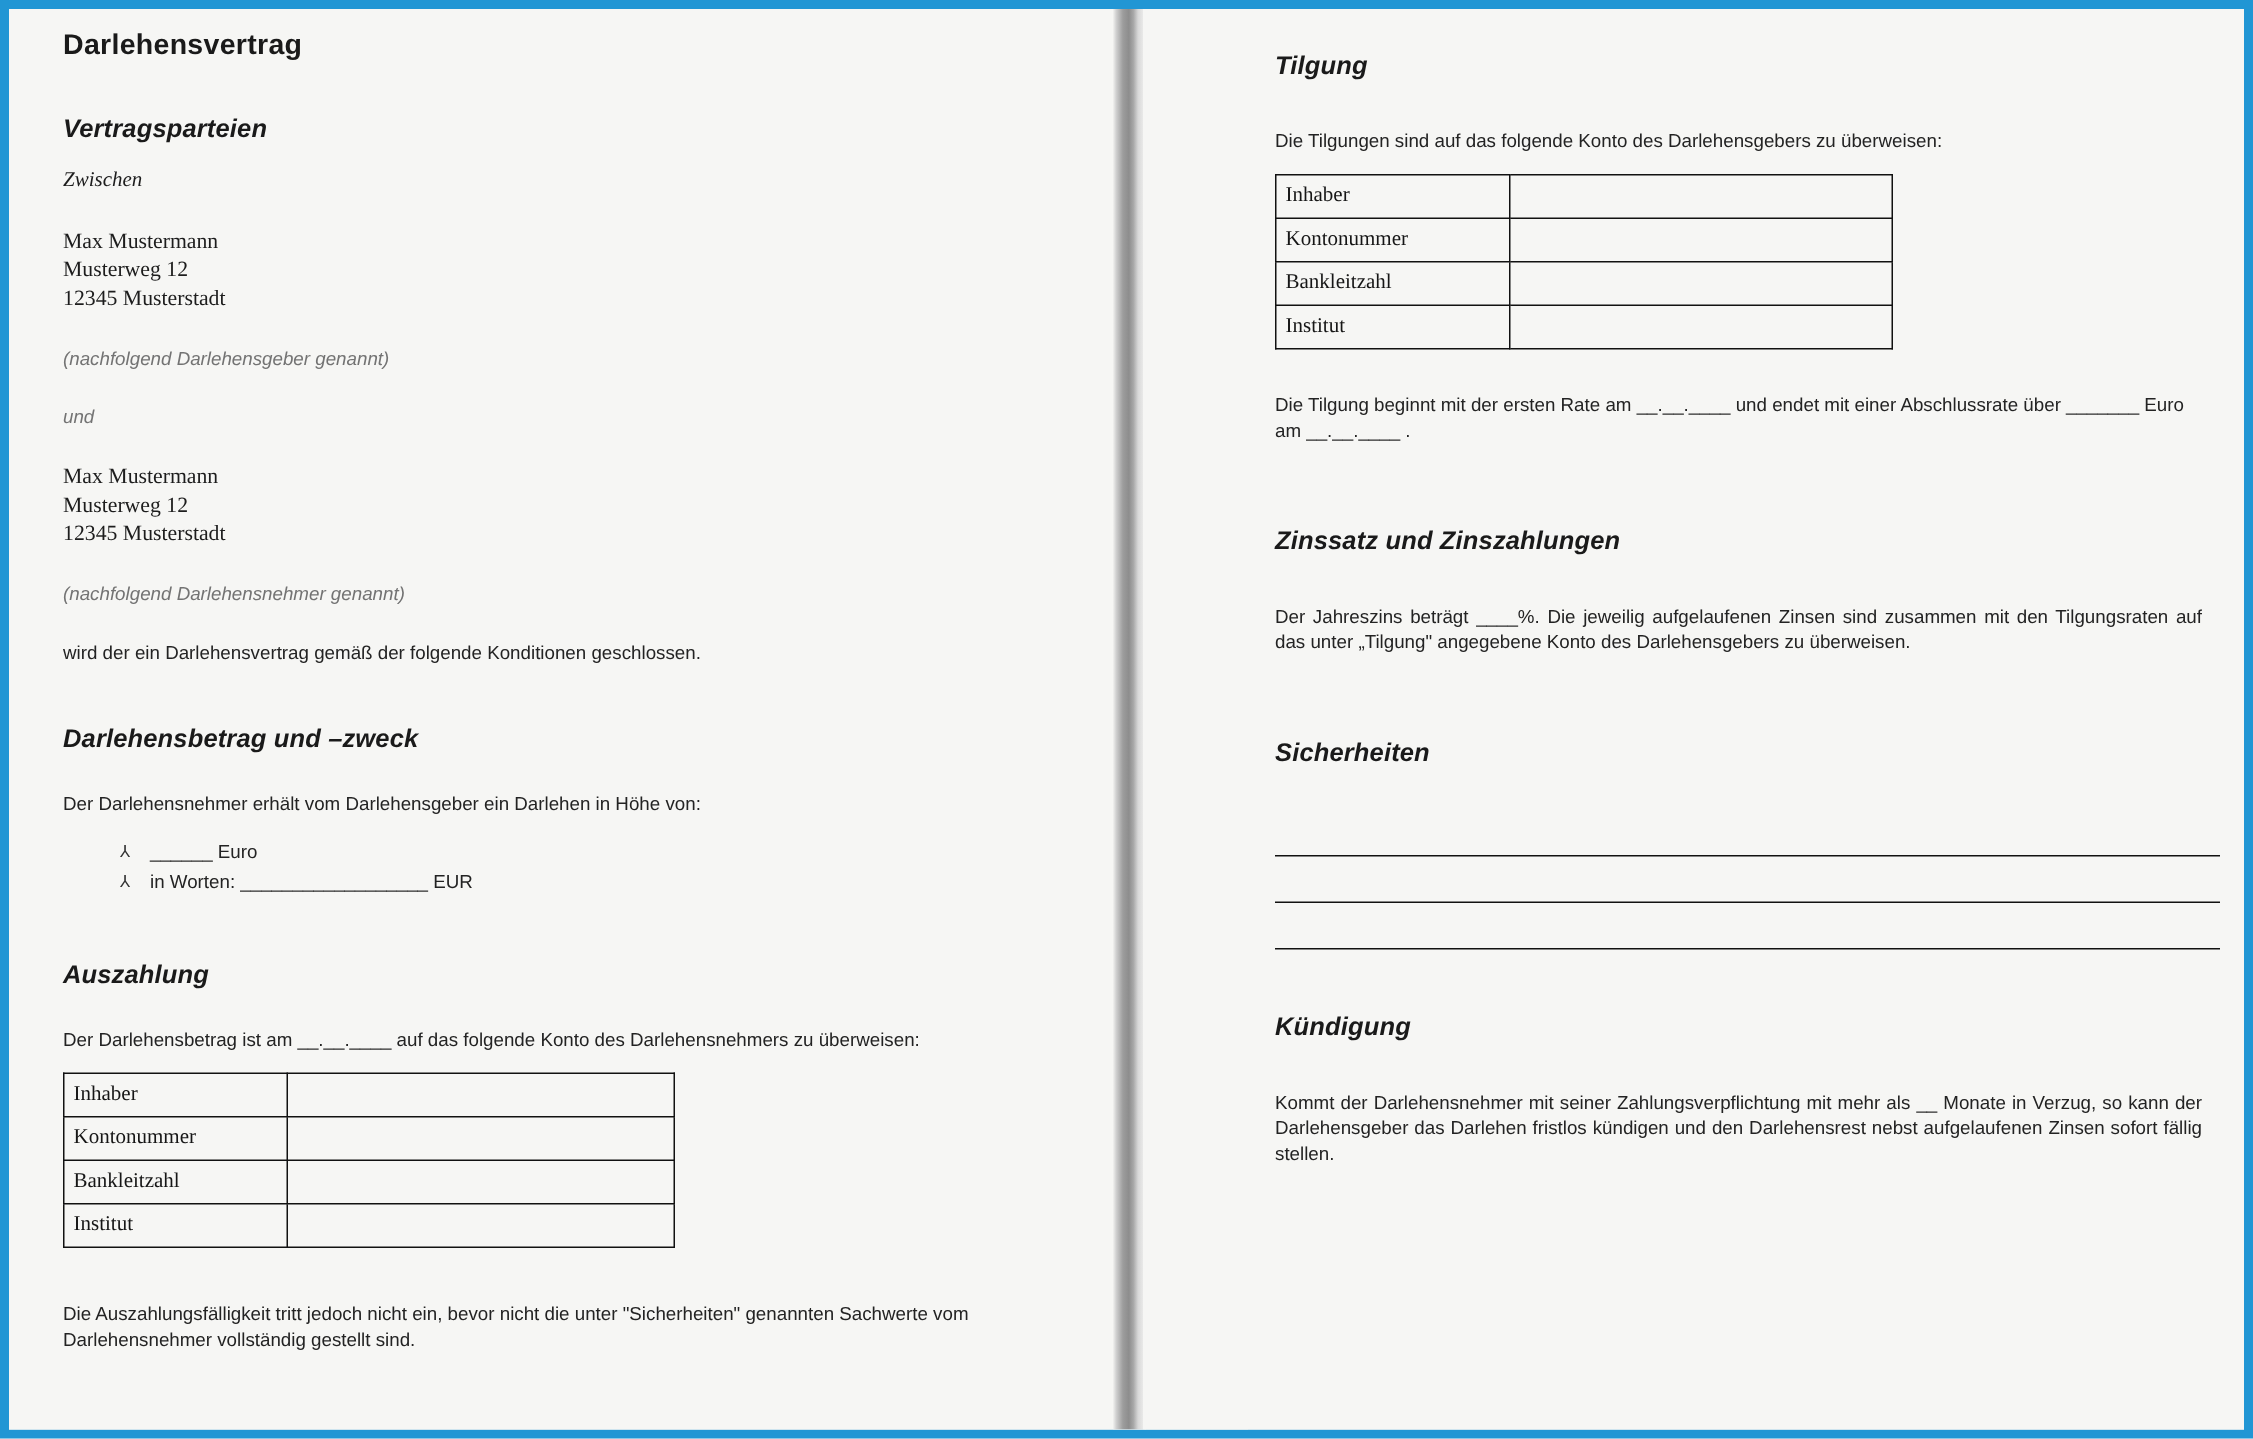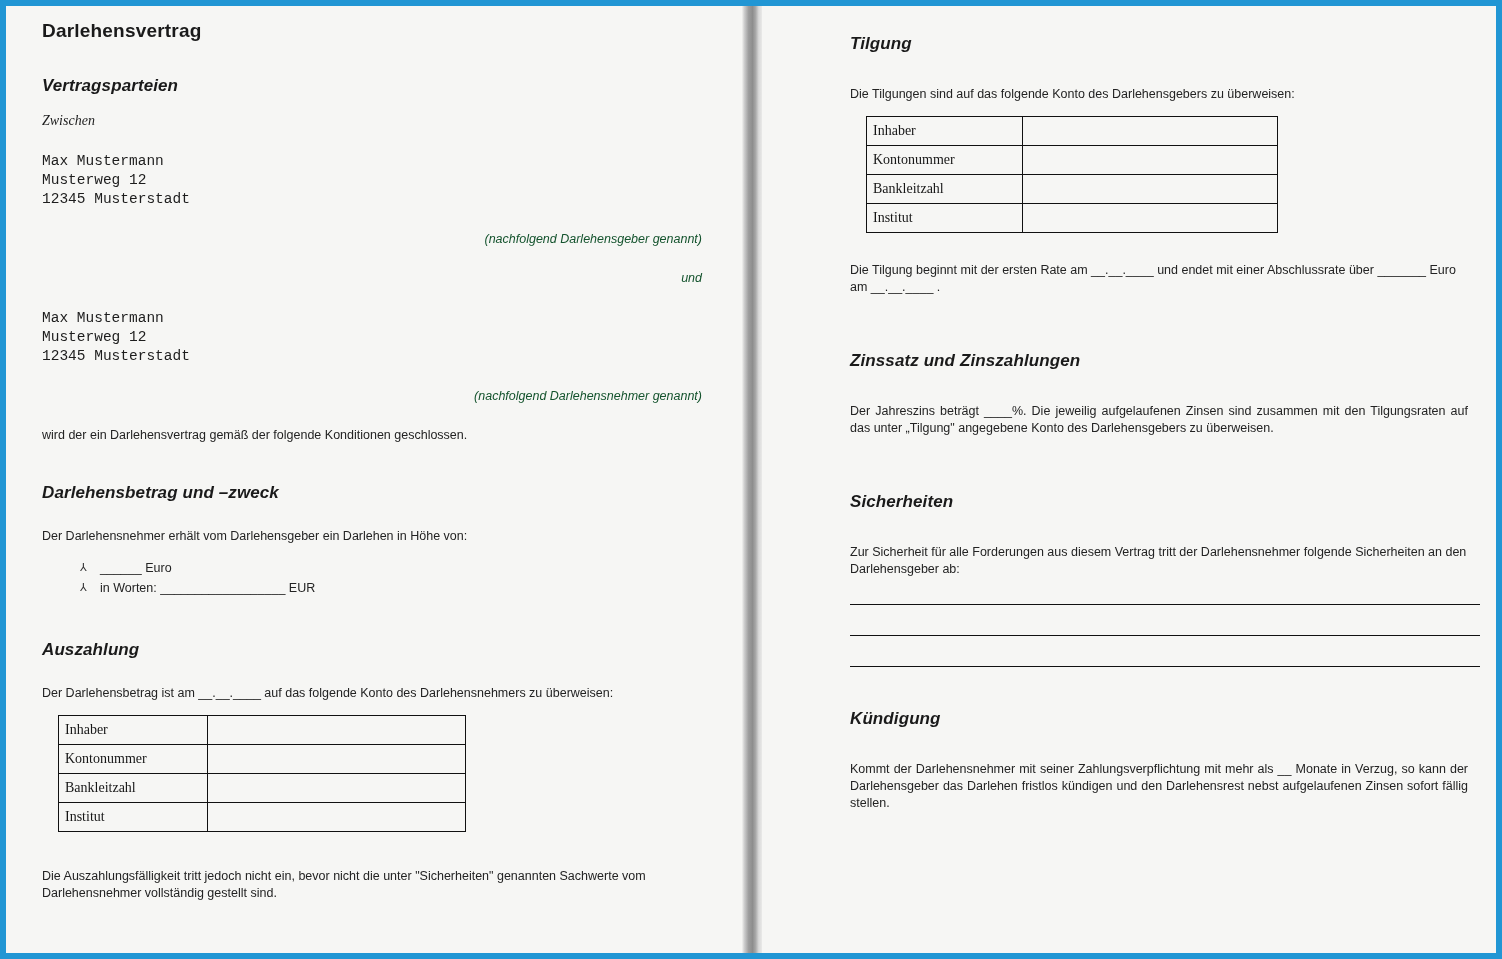--- a/index.html
+++ b/index.html
@@ -90,26 +90,25 @@
     line-height: 17px;
     color: #232323;
     margin: 0 12px 13px 0;
   }
   .body-text.justify { text-align: justify; }
   .ital {
     font-family: "Liberation Sans", sans-serif;
     font-style: italic;
     font-size: 12.5px;
     line-height: 17px;
-    color: #14532d;
+    color: #737373;
     margin: 0 0 13px 0;
-    text-align: right;
   }
   .serif-block {
-    font-family: Liberation Mono, monospace;
+    font-family: Liberation Serif, serif;
     font-size: 14.5px;
     line-height: 19px;
     color: #1d1d1d;
     margin: 0 0 13px 0;
   }
   .serif-ital {
     font-family: "Liberation Serif", serif;
     font-style: italic;
     font-size: 14px;
     line-height: 18px;
@@ -141,21 +140,21 @@
     font-family: "DejaVu Sans", sans-serif;
     font-size: 11px;
     color: #333;
     line-height: 20px;
   }
   .blank { letter-spacing: 0px; text-align: center; }
 
   
   table.acct {
     border-collapse: collapse;
-    margin: 6px 0 20px 16px;
+    margin: 6px 0 20px 0;
     background: transparent;
     border-radius: 11px;
   }
   table.acct td {
     border: 1px solid #111;
     height: 26px;
     padding: 1px 6px;
     font-family: "Liberation Serif", serif;
     font-size: 14px;
     color: #161616;
@@ -300,21 +299,20 @@
 
         <div class="sec-head">Zinssatz und Zinszahlungen</div>
         <div class="sp-md"></div>
         <div class="body-text justify">Der Jahreszins beträgt ____%. Die jeweilig aufgelaufenen Zinsen sind zusammen mit den Tilgungsraten auf das unter „Tilgung" angegebene Konto des Darlehensgebers zu überweisen.</div>
 
         <div class="sp-lg"></div>
         <div class="sp-md"></div>
 
         <div class="sec-head">Sicherheiten</div>
         <div class="sp-md"></div>
-        <div class="body-text">Zur Sicherheit für alle Forderungen aus diesem Vertrag tritt der Darlehensnehmer folgende Sicherheiten an den Darlehensgeber ab:</div>
 
         <div class="rule-line rule-first"></div>
         <div class="rule-line"></div>
         <div class="rule-line"></div>
 
         <div class="sp-lg"></div>
         <div class="sp-md"></div>
 
         <div class="sec-head">Kündigung</div>
         <div class="sp-md"></div>

